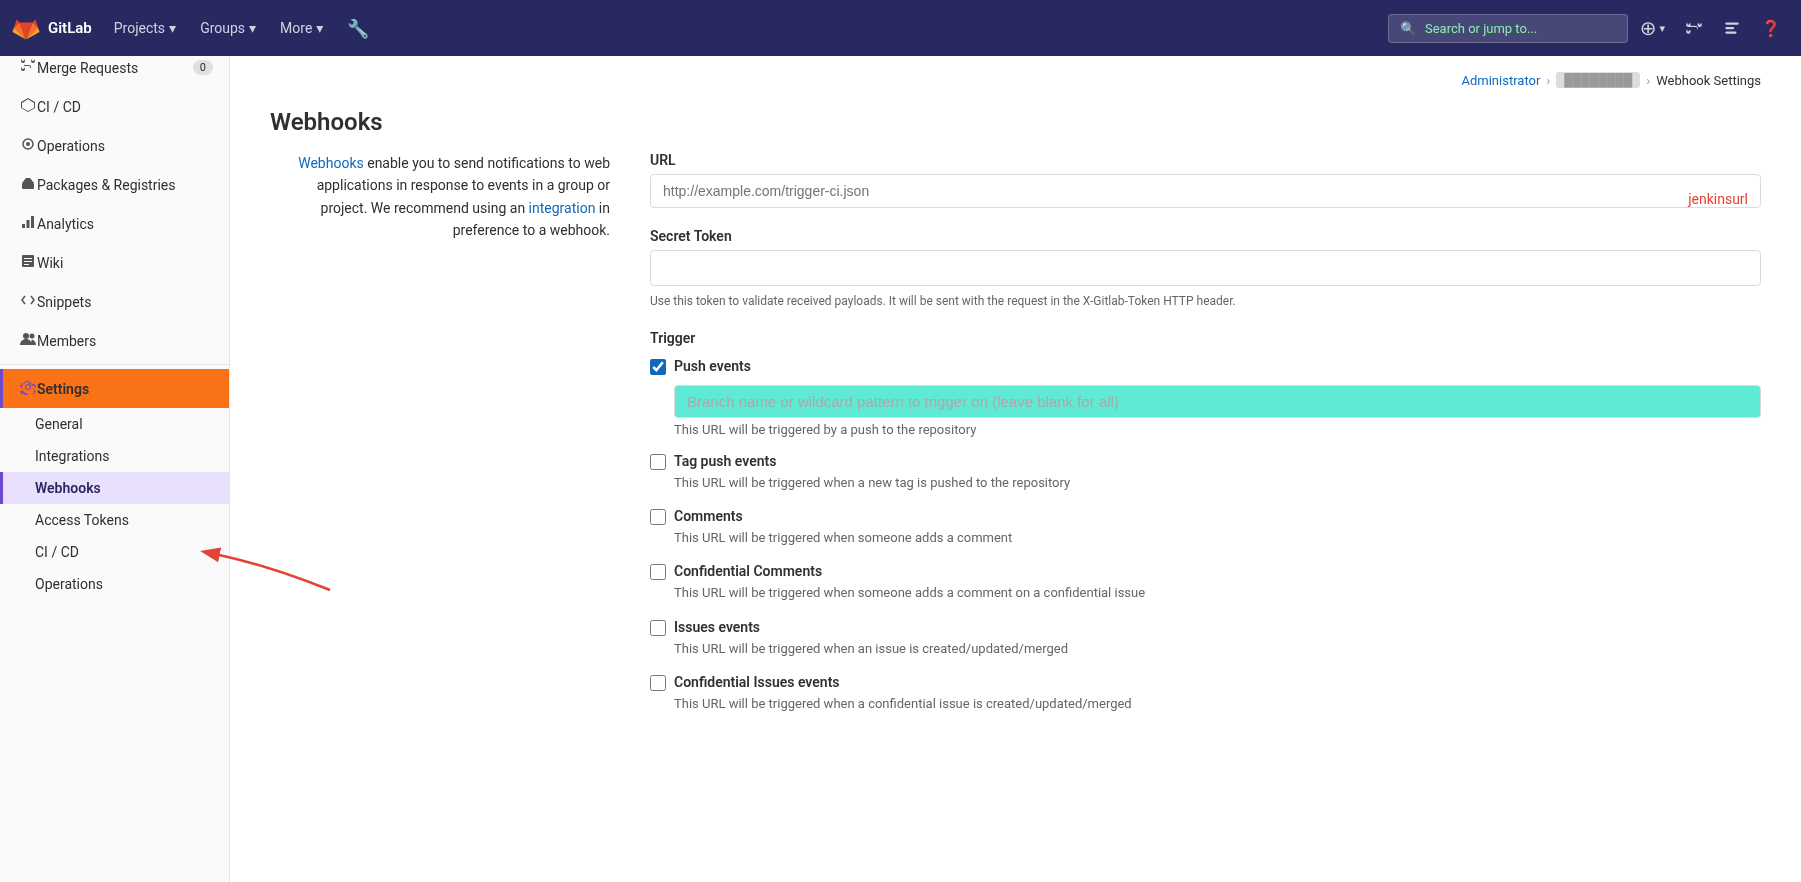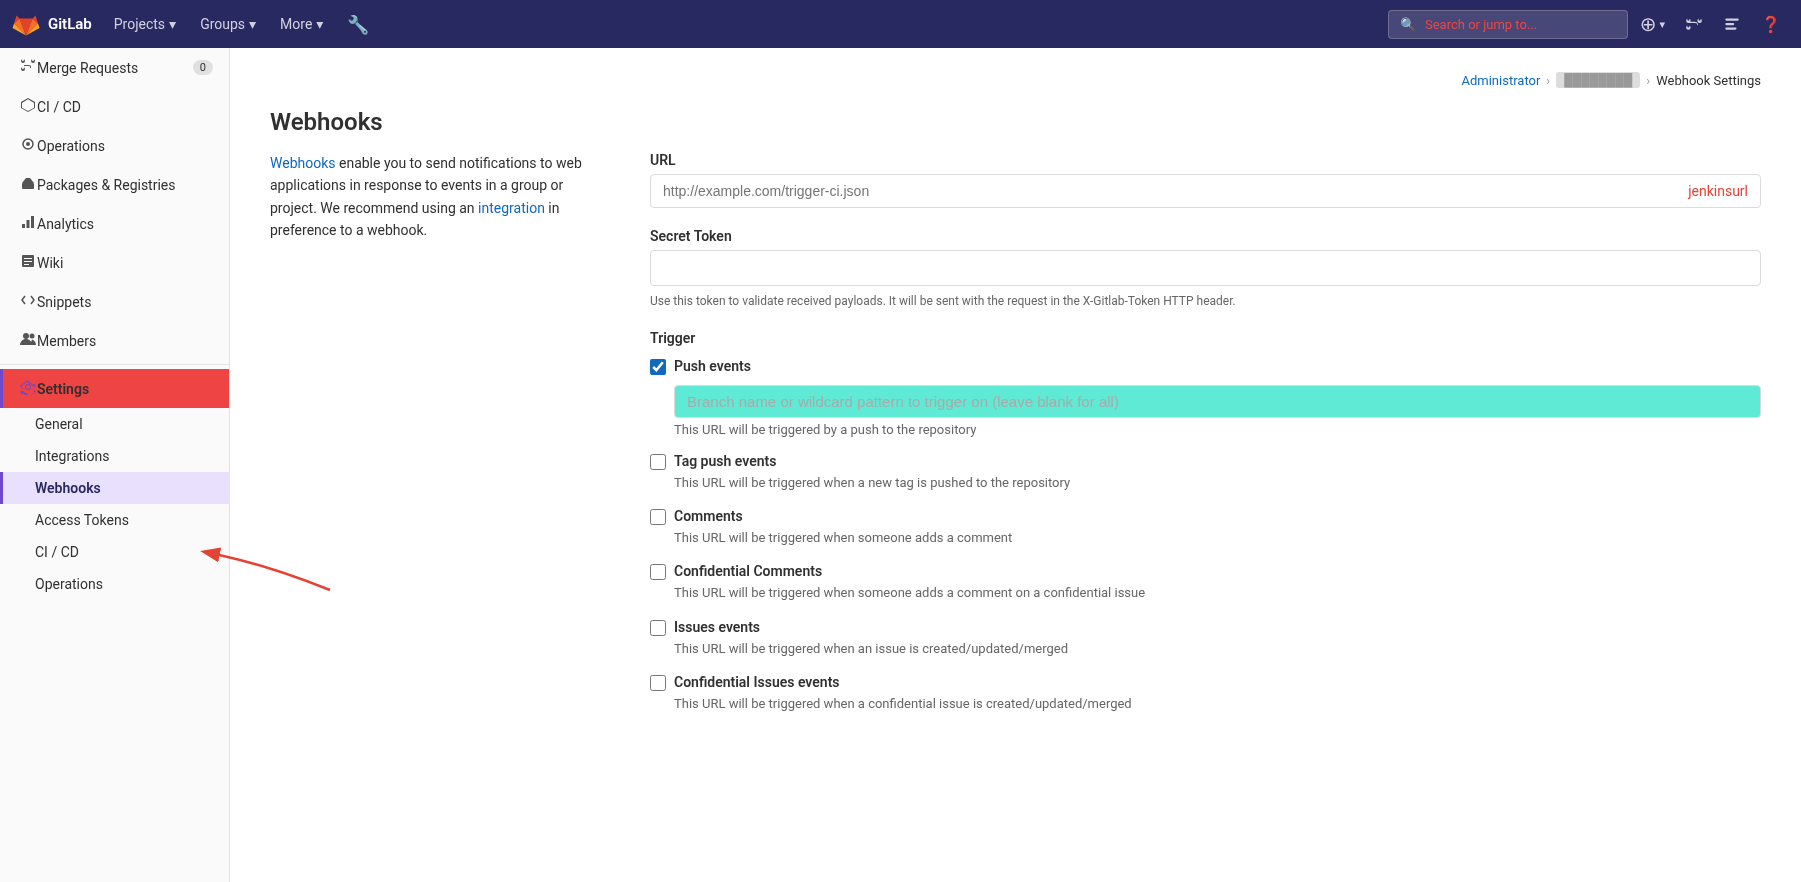--- a/index.html
+++ b/index.html
@@ -1,21 +1,21 @@
 <!DOCTYPE html>
 <html><head>
   <meta charset="utf-8">
   <style>
     * { box-sizing: border-box; margin: 0; padding: 0; }
     body { font-family: -apple-system, BlinkMacSystemFont, 'Segoe UI', Roboto, sans-serif; font-size: 14px; color: #303030; background: #fff; }
 
     
     .top-nav {
       background: #292961;
-      height: 48px;
+      height: 56px;
       display: flex;
       align-items: center;
       padding: 0 12px;
       gap: 4px;
       position: fixed;
       top: 0; left: 0; right: 0;
       z-index: 100;
     }
     .top-nav-logo {
       display: flex;
@@ -86,21 +86,21 @@
     }
     .sidebar-item {
       display: flex;
       align-items: center;
       padding: 10px 16px;
       color: #303030;
       cursor: pointer;
       font-size: 14px;
       border-left: 3px solid transparent;
     }
-    .sidebar-item.active { background: #ef4444; border-left-color: #6e49cb; font-weight: 600; }
+    .sidebar-item.active { background: #f97316; border-left-color: #6e49cb; font-weight: 600; }
     .sidebar-item .icon { width: 18px; text-align: center; color: #666; }
     .sidebar-sub-item {
       padding: 8px 16px 8px 32px;
       color: #303030;
       cursor: pointer;
       font-size: 14px;
       border-left: 3px solid transparent;
       display: block;
     }
     .sidebar-sub-item.active { background: #e8e0fc; border-left-color: #6e49cb; font-weight: 600; color: #292961; }
@@ -142,20 +142,21 @@
     }
 
     
     .two-col {
       display: flex;
       gap: 40px;
     }
     .left-col {
       width: 340px;
       flex-shrink: 0;
+      text-align: right;
     }
     .right-col {
       flex: 1;
     }
 
     
     .description {
       font-size: 14px;
       line-height: 1.6;
       color: #303030;
@@ -180,21 +181,21 @@
       padding: 8px 12px;
       font-size: 14px;
       color: #303030;
       background: #fff;
       outline: none;
     }
     .form-input.has-value { color: #e44234; }
     .url-input-wrapper {
       position: relative;
       display: flex;
-      align-items: center;
+      align-items: flex-end;
       border: 1px solid #dbdbdb;
       border-radius: 4px;
       background: #fff;
     }
     .url-input-inner {
       border: none;
       outline: none;
       flex: 1;
       padding: 8px 12px;
       font-size: 14px;
@@ -312,21 +313,21 @@
   <div class="top-nav-item">
     <span>More</span>
     <span>▾</span>
   </div>
   <div class="top-nav-item" style="font-size:18px;">🔧</div>
 
   <div class="top-nav-spacer"></div>
 
   <div class="search-bar">
     <span style="font-size:13px;">🔍</span>
-    <span style="color:#ef4444;font-size:13px;">Search or jump to...</span>
+    <span style="color:#86efac;font-size:13px;">Search or jump to...</span>
   </div>
 
   <div class="top-nav-icon-btn" style="gap:3px;">
     <span style="font-size:20px;">⊕</span>
     <span style="font-size:11px;">▾</span>
   </div>
   <div class="top-nav-icon-btn">
     <svg width="18" height="18" viewBox="0 0 16 16" fill="#d0d0e0">
         <path d="M3 3a2 2 0 100 4 2 2 0 000-4zm0 6a2 2 0 100 4 2 2 0 000-4zm10-6a2 2 0 100 4 2 2 0 000-4zM3 5a1 1 0 110-2 1 1 0 010 2zm0 6a1 1 0 110-2 1 1 0 010 2zm10-6a1 1 0 110-2 1 1 0 010 2zM4 7h5a2 2 0 012 2v.17a2 2 0 01.5-.17V9a3 3 0 00-3-3H4V7z"></path>
       </svg>

